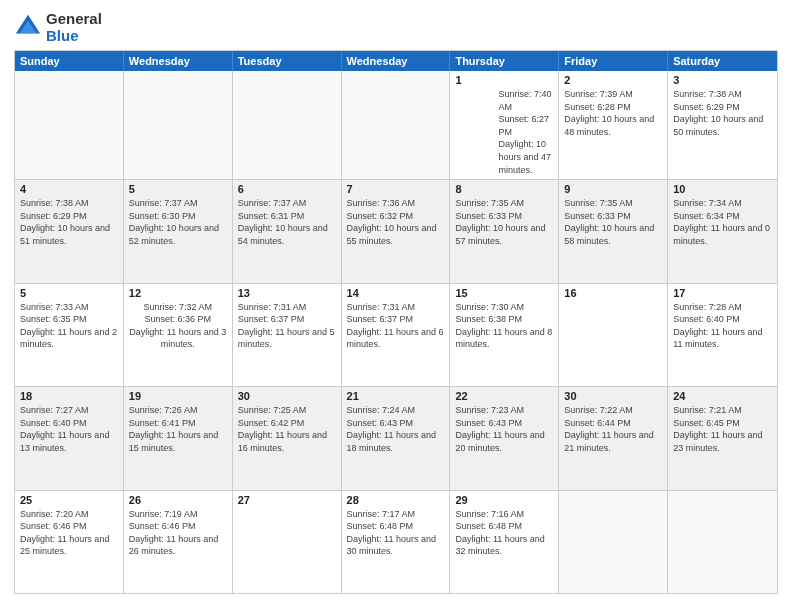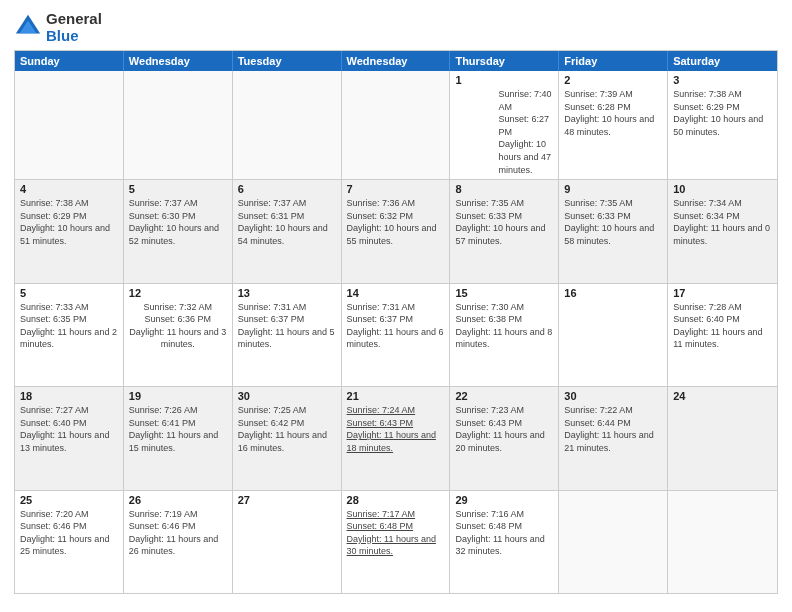--- a/index.html
+++ b/index.html
@@ -256,59 +256,62 @@
 Daylight: 11 hours and 15 minutes.</div>
           </div>
           <div class="calendar-cell shaded">
             <div class="day-number">30</div>
             <div class="day-info" style="white-space: pre-line;">Sunrise: 7:25 AM
 Sunset: 6:42 PM
 Daylight: 11 hours and 16 minutes.</div>
           </div>
           <div class="calendar-cell shaded">
             <div class="day-number">21</div>
-            <div class="day-info" style="white-space: pre-line; text-decoration: underline;">Sunrise: 7:24 AM
+            <div class="day-info" style="white-space: pre-line;">Sunrise: 7:24 AM
 Sunset: 6:43 PM
 Daylight: 11 hours and 18 minutes.</div>
           </div>
           <div class="calendar-cell shaded">
             <div class="day-number">22</div>
             <div class="day-info" style="white-space: pre-line;">Sunrise: 7:23 AM
 Sunset: 6:43 PM
 Daylight: 11 hours and 20 minutes.</div>
           </div>
           <div class="calendar-cell shaded">
             <div class="day-number">30</div>
             <div class="day-info" style="white-space: pre-line;">Sunrise: 7:22 AM
 Sunset: 6:44 PM
 Daylight: 11 hours and 21 minutes.</div>
           </div>
           <div class="calendar-cell shaded">
             <div class="day-number">24</div>
+            <div class="day-info" style="white-space: pre-line;">Sunrise: 7:21 AM
+Sunset: 6:45 PM
+Daylight: 11 hours and 23 minutes.</div>
           </div>
         </div>
         <div class="calendar-row">
           <div class="calendar-cell">
             <div class="day-number">25</div>
             <div class="day-info" style="white-space: pre-line;">Sunrise: 7:20 AM
 Sunset: 6:46 PM
 Daylight: 11 hours and 25 minutes.</div>
           </div>
           <div class="calendar-cell">
             <div class="day-number">26</div>
             <div class="day-info" style="white-space: pre-line;">Sunrise: 7:19 AM
 Sunset: 6:46 PM
 Daylight: 11 hours and 26 minutes.</div>
           </div>
           <div class="calendar-cell">
             <div class="day-number">27</div>
           </div>
           <div class="calendar-cell">
             <div class="day-number">28</div>
-            <div class="day-info" style="white-space: pre-line; text-decoration: underline;">Sunrise: 7:17 AM
+            <div class="day-info" style="white-space: pre-line;">Sunrise: 7:17 AM
 Sunset: 6:48 PM
 Daylight: 11 hours and 30 minutes.</div>
           </div>
           <div class="calendar-cell">
             <div class="day-number">29</div>
             <div class="day-info" style="white-space: pre-line;">Sunrise: 7:16 AM
 Sunset: 6:48 PM
 Daylight: 11 hours and 32 minutes.</div>
           </div>
           <div class="calendar-cell empty"></div>

